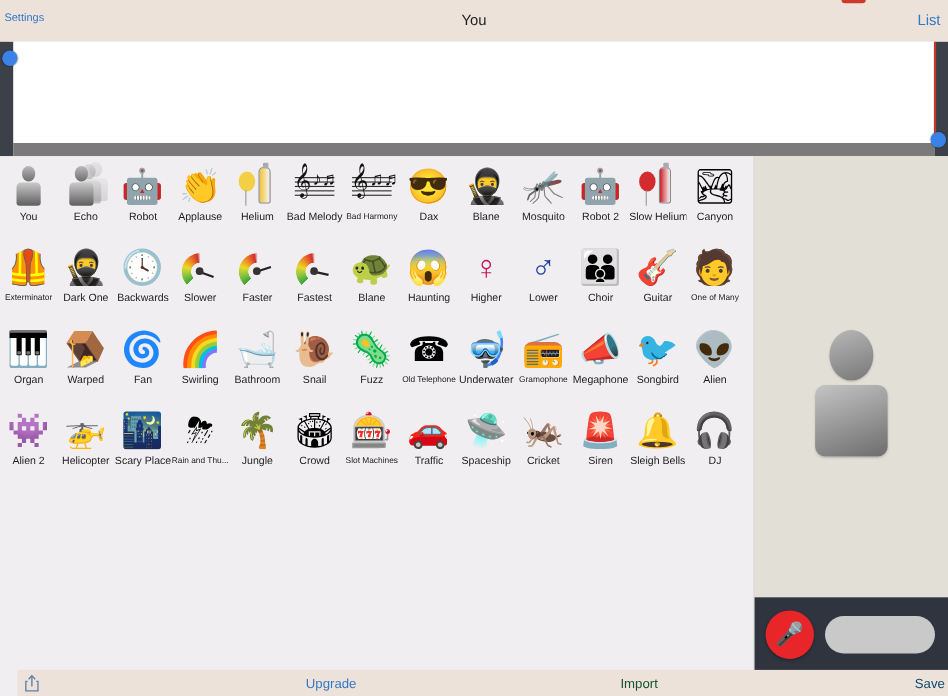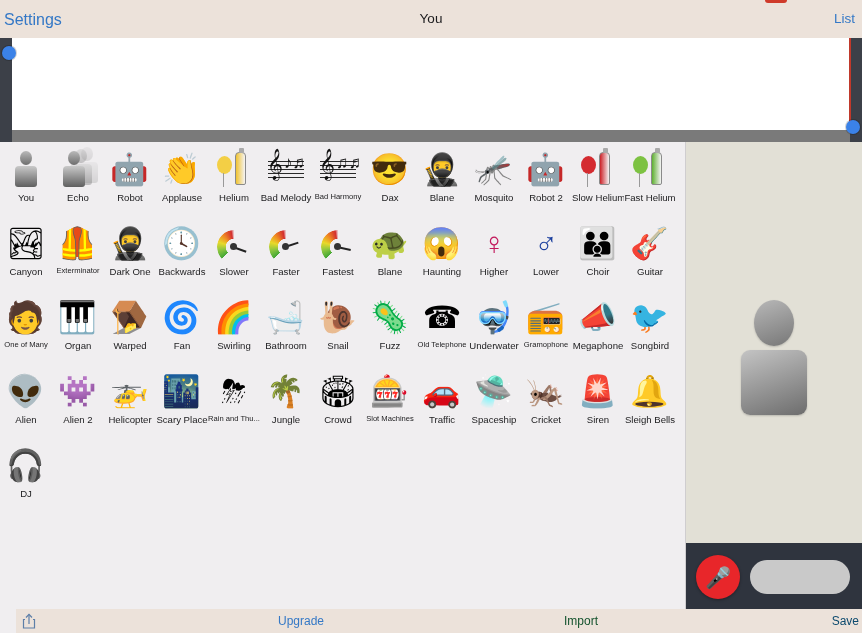--- a/index.html
+++ b/index.html
@@ -11,21 +11,21 @@
     position:relative;
     -webkit-font-smoothing:antialiased;
   }
 
   
   .navbar{
     position:absolute; left:0; top:0; width:862px; height:38px;
     background:#ece2da;
     display:flex; align-items:center;
   }
-  .nav-left{ position:absolute; left:4px; top:11px; font-size:16px; color:#3478c6; }
+  .nav-left{ position:absolute; left:4px; top:11px; font-size:10px; color:#3478c6; }
   .nav-title{ position:absolute; left:0; right:0; top:11px; text-align:center;
               font-size:13.5px; color:#1c1c1e; }
   .nav-right{ position:absolute; right:7px; top:11px; font-size:13.5px; color:#3478c6; }
   .nav-redtab{
      position:absolute; left:765px; top:-4px; width:22px; height:7px;
      background:#cf3a2a; border-radius:0 0 3px 3px;
   }
 
   
   .wave-wrap{
@@ -318,29 +318,20 @@
         <div class="cell">
           <div class="glyph">
             <div class="balloon">
               <div class="ball" style="background:#d42b30"></div>
               <div class="tank" style="background:linear-gradient(90deg,#cc2127,#ffffff55)"></div>
             </div>
           </div>
           <div class="cap">Slow Helium</div>
         </div>
         <div class="cell">
-          <div class="glyph">
-            <div class="balloon">
-              <div class="ball" style="background:#7dc242"></div>
-              <div class="tank" style="background:linear-gradient(90deg,#5eb030,#ffffff55)"></div>
-            </div>
-          </div>
-          <div class="cap">Fast Helium</div>
-        </div>
-        <div class="cell">
           <div class="glyph">🏞</div>
           <div class="cap">Canyon</div>
         </div>
         <div class="cell">
           <div class="glyph">🦺</div>
           <div class="cap sm">Exterminator</div>
         </div>
         <div class="cell">
           <div class="glyph">🥷</div>
           <div class="cap">Dark One</div>

